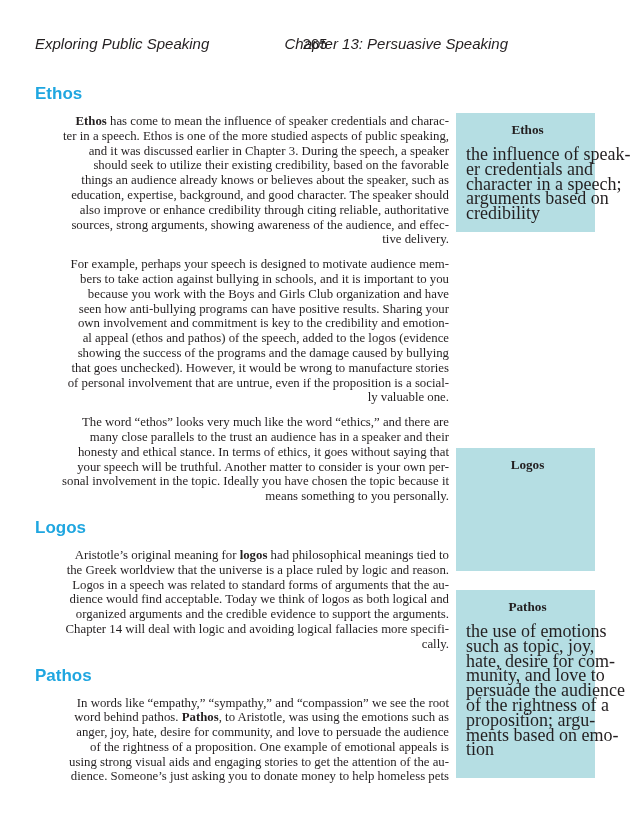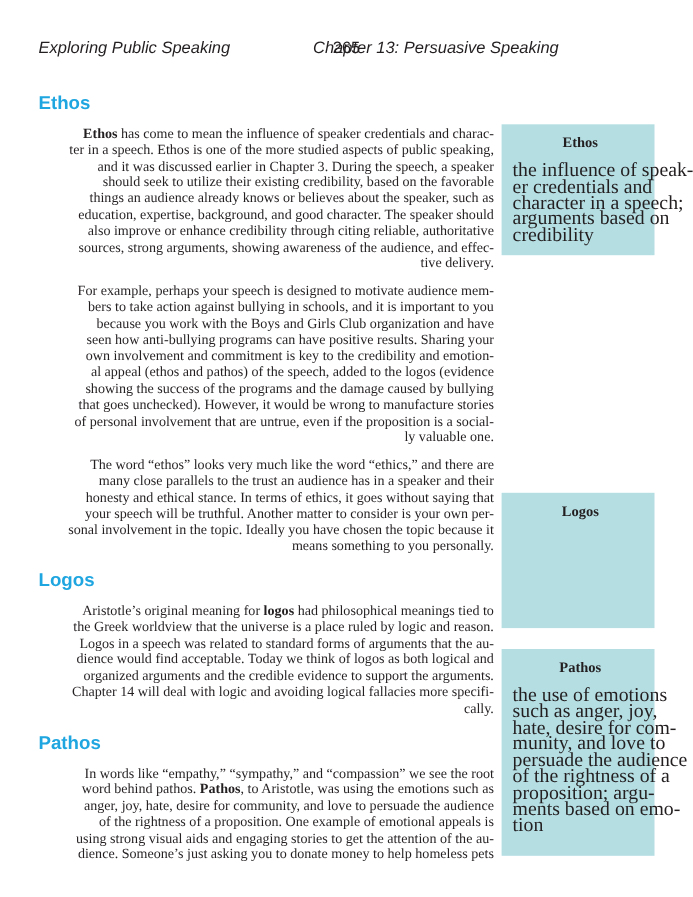--- a/index.html
+++ b/index.html
@@ -134,21 +134,21 @@
 character in a speech;
 arguments based on
 credibility</div>
   </div>
   <div class="defbox box-logos">
     <div class="defbox-title">Logos</div>
   </div>
   <div class="defbox box-pathos">
     <div class="defbox-title">Pathos</div>
     <div class="defbox-text">the use of emotions
-such as anger, joy,
+such as topic, joy,
 hate, desire for com-
 munity, and love to
 persuade the audience
 of the rightness of a
 proposition; argu-
 ments based on emo-
 tion</div>
   </div>
 </aside>
 

